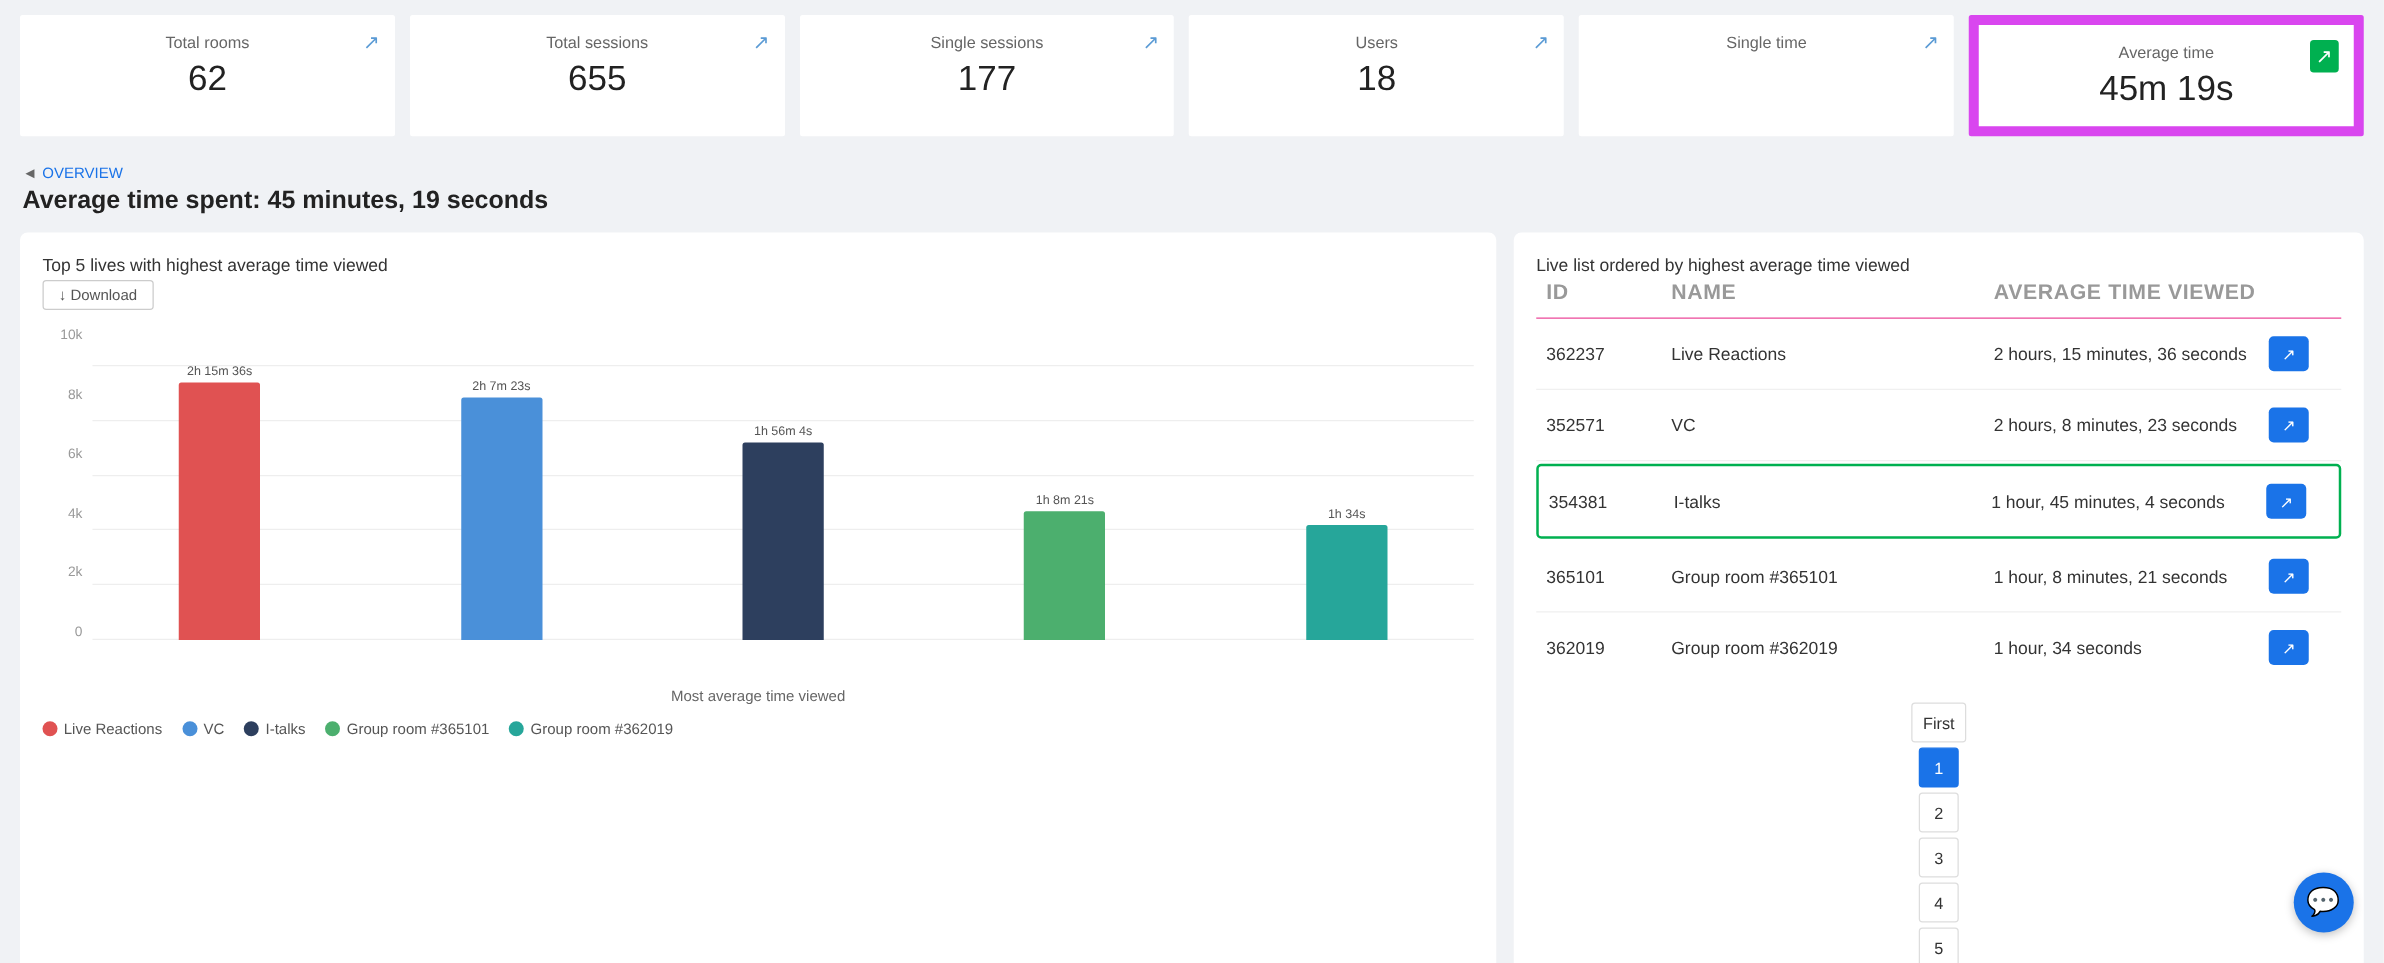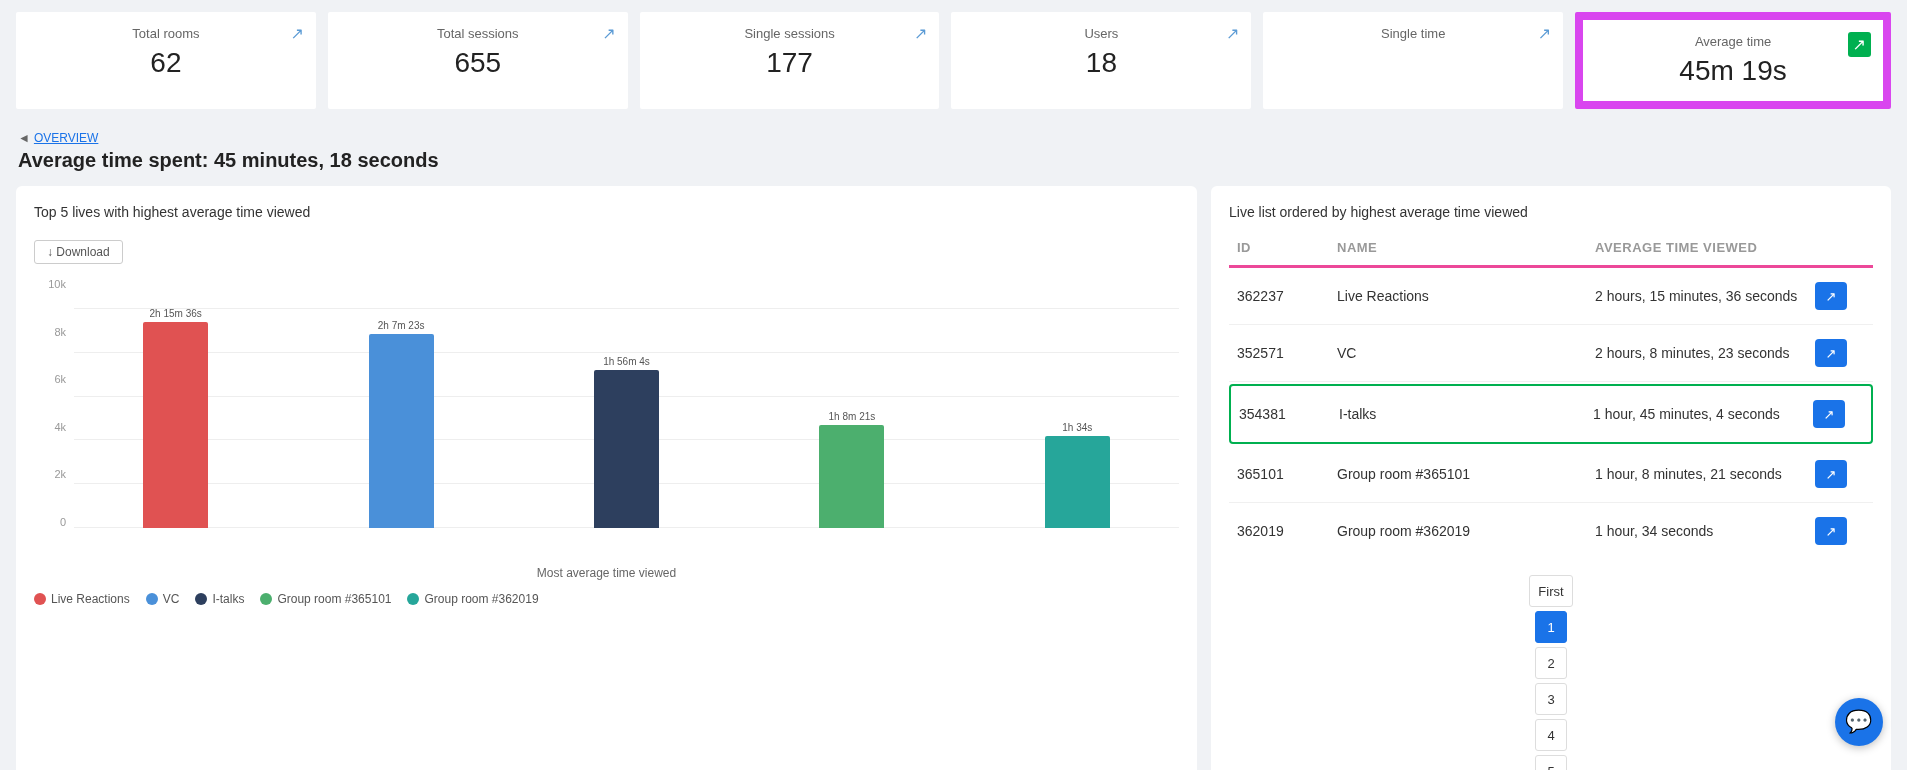--- a/index.html
+++ b/index.html
@@ -76,21 +76,21 @@
     .chart-panel {
       flex: 1;
       background: #fff;
       border-radius: 6px;
       padding: 18px;
       min-width: 0;
     }
     .panel-title {
       font-size: 14px;
       color: #333;
-      margin-bottom: 20px;
+      margin-bottom: 4px;
     }
     .download-btn {
       border: 1px solid #ccc;
       background: #fff;
       color: #555;
       padding: 4px 12px;
       border-radius: 3px;
       font-size: 12px;
       cursor: pointer;
       margin-bottom: 14px;
@@ -195,22 +195,22 @@
     .table-panel {
       flex: 0 0 680px;
       background: #fff;
       border-radius: 6px;
       padding: 18px;
     }
     .table-header-row {
       display: grid;
       grid-template-columns: 100px 1fr 220px 50px;
       padding: 0 8px 10px;
-      border-bottom: 3px solid #ec4899;
-      font-size: 13px;
+      border-bottom: 1px solid #ec4899;
+      font-size: 17px;
       color: #999;
       font-weight: 600;
       letter-spacing: 0.5px;
       text-transform: uppercase;
     }
     .table-row {
       display: grid;
       grid-template-columns: 100px 1fr 220px 50px;
       padding: 14px 8px;
       border-bottom: 1px solid #f0f0f0;
@@ -318,23 +318,23 @@
     <div class="stat-card highlighted">
     <div class="stat-label">Average time</div>
     <div class="stat-value">45m 19s</div>
     <div class="stat-icon">↗</div>
   </div>
   </div>
 
 <div class="breadcrumb-area">
   <div class="breadcrumb">
     <span>◄</span>
-    <span style="cursor:pointer;color:#1a73e8;text-decoration:underline;">OVERVIEW</span>
-  </div>
-  <div class="page-title">Average time spent: 45 minutes, 18 seconds</div>
+    <span style="cursor:pointer;color:#1a73e8;">OVERVIEW</span>
+  </div>
+  <div class="page-title">Average time spent: 45 minutes, 19 seconds</div>
 </div>
 
 <div class="main-content">
 
   <div class="chart-panel">
     <div class="panel-title">Top 5 lives with highest average time viewed</div>
     <button class="download-btn">↓ Download</button>
 
     <div class="chart-area">
       <div class="y-axis">

